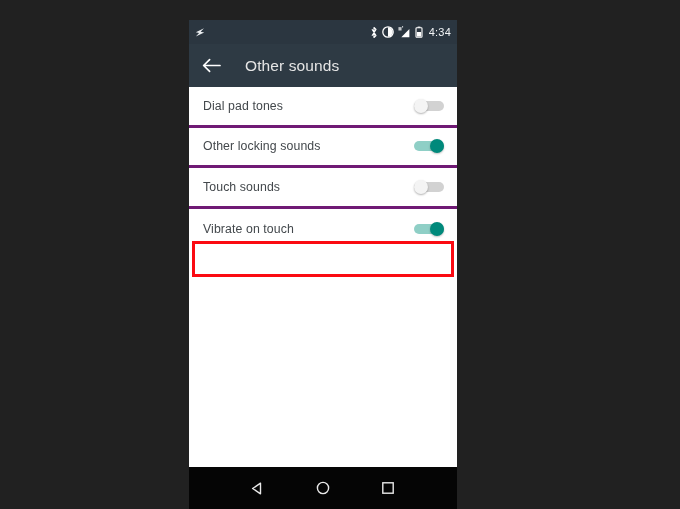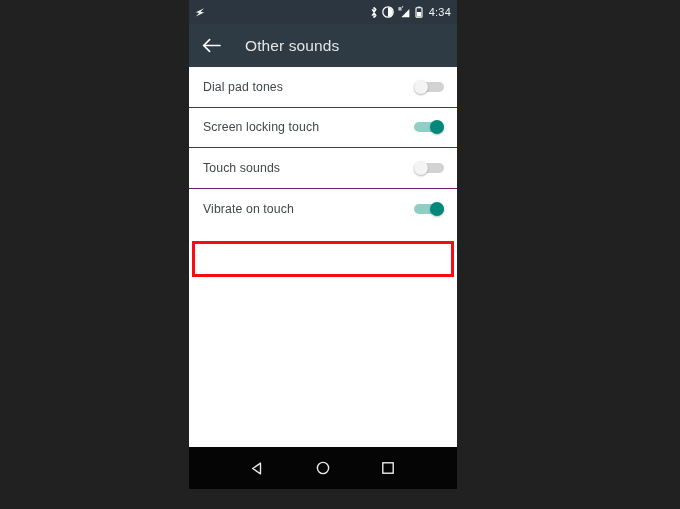--- a/index.html
+++ b/index.html
@@ -12,21 +12,21 @@
     background: #212121;
     font-family: "Liberation Sans", sans-serif;
     overflow: hidden;
     position: relative;
   }
 
   
   #phone-screen {
     position: absolute;
     left: 189px;
-    top: 0;
+    top: 20px;
     width: 268px;
     height: 489px;
     background: #ffffff;
     overflow: hidden;
     display: flex;
     flex-direction: column;
   }
 
   
   #status-bar {
@@ -94,21 +94,21 @@
     background: #ffffff;
     overflow: hidden;
     position: relative;
   }
   .list-row {
     height: 40.5px;
     display: flex;
     align-items: center;
     padding: 0 13px 0 14px;
     box-sizing: border-box;
-    border-bottom: 1px solid #701a75;
+    border-bottom: 3px solid #701a75;
     position: relative;
     background: #fff;
     cursor: pointer;
   }
   .list-row.highlighted {
     border-bottom: none;
   }
   .row-label {
     font-size: 12.3px;
     color: #43484c;
@@ -242,21 +242,21 @@
 
     <div class="list-row">
       <span class="row-label">Dial pad tones</span>
       <span class="switch">
         <span class="track"></span>
         <span class="thumb"></span>
       </span>
     </div>
 
     <div class="list-row">
-      <span class="row-label">Screen locking touch</span>
+      <span class="row-label">Other locking sounds</span>
       <span class="switch on">
         <span class="track"></span>
         <span class="thumb"></span>
       </span>
     </div>
 
 
     <div class="list-row">
       <span class="row-label">Touch sounds</span>
       <span class="switch">

